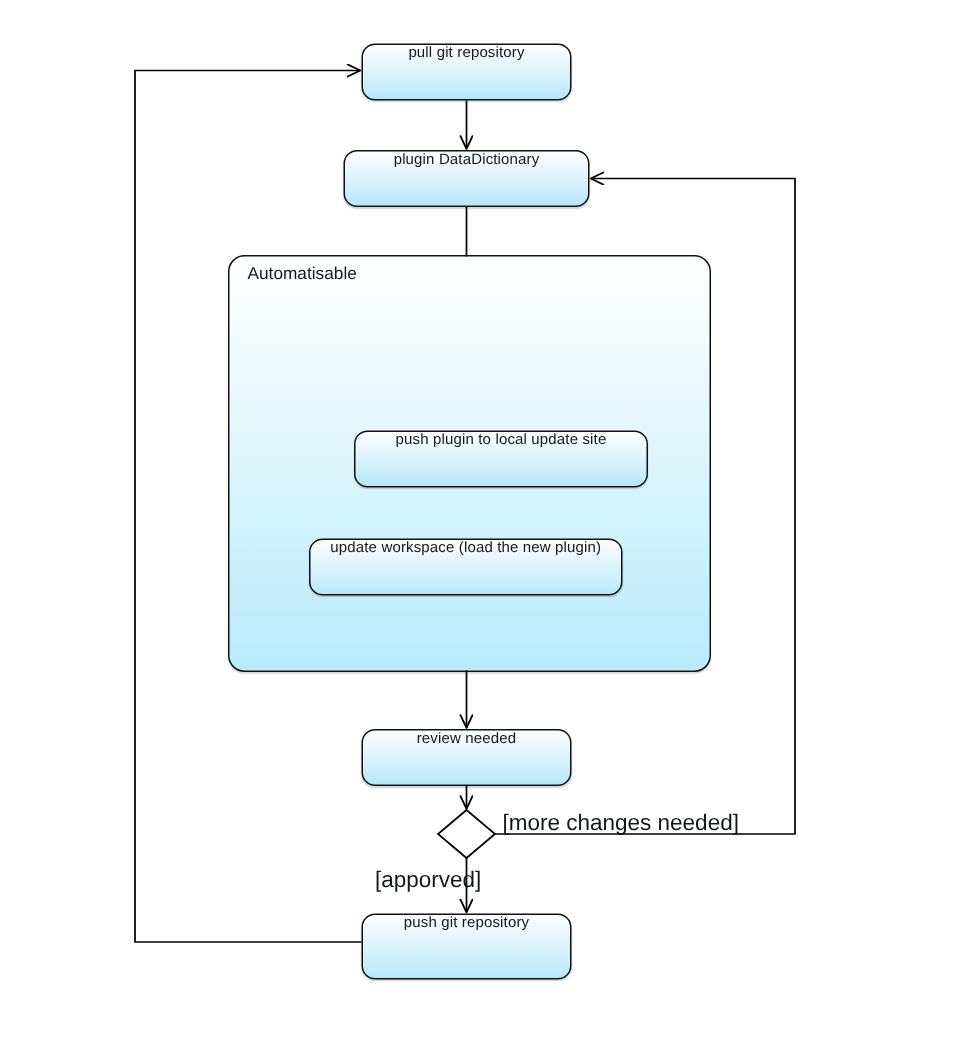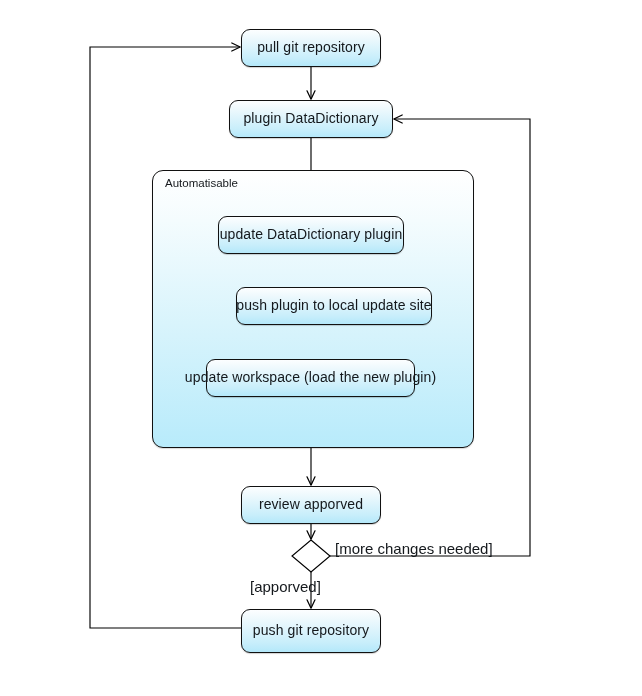--- a/index.html
+++ b/index.html
@@ -27,24 +27,23 @@
     height: 696px;
     pointer-events: none;
   }
   .node-box {
     position: absolute;
     box-sizing: border-box;
     border: 1px solid #111111;
     border-radius: 9px;
     background: linear-gradient(to bottom, #fcfeff 0%, #eef9fd 22%, #c8eefb 78%, #b4e8fa 100%);
     display: flex;
-    align-items: center;
     justify-content: center;
     color: #14181c;
-    font-size: 14px;
+    font-size: 10px;
     line-height: 1.1;
     letter-spacing: 0.1px;
     white-space: nowrap;
     box-shadow: 0 1px 1px rgba(0,0,0,0.18);
   }
   .group-box {
     position: absolute;
     box-sizing: border-box;
     border: 1px solid #111111;
     border-radius: 11px;
@@ -108,34 +107,31 @@
   </div>
 
   <div class="node-box" style="left:241px; top:29px; width:140px; height:38px;">
     <span>pull git repository</span>
   </div>
 
   <div class="node-box" style="left:229px; top:100px; width:164px; height:38px;">
     <span>plugin DataDictionary</span>
   </div>
 
-  <div class="node-box" style="left:218px; top:216px; width:186px; height:38px;">
-    <span>update DataDictionary plugin</span>
-  </div>
 
   <div class="node-box" style="left:236px; top:287px; width:196px; height:38px;">
     <span>push plugin to local update site</span>
   </div>
 
   <div class="node-box" style="left:206px; top:359px; width:209px; height:38px;">
     <span>update workspace (load the new plugin)</span>
   </div>
 
   <div class="node-box" style="left:241px; top:486px; width:140px; height:38px;">
-    <span>review apporved</span>
+    <span>review needed</span>
   </div>
 
   <div class="node-box" style="left:241px; top:609px; width:140px; height:44px;">
     <span>push git repository</span>
   </div>
 
   <div class="edge-label" style="left:335px; top:540px;">[more changes needed]</div>
 
   <div class="edge-label" style="left:250px; top:578px;">[apporved]</div>
 

